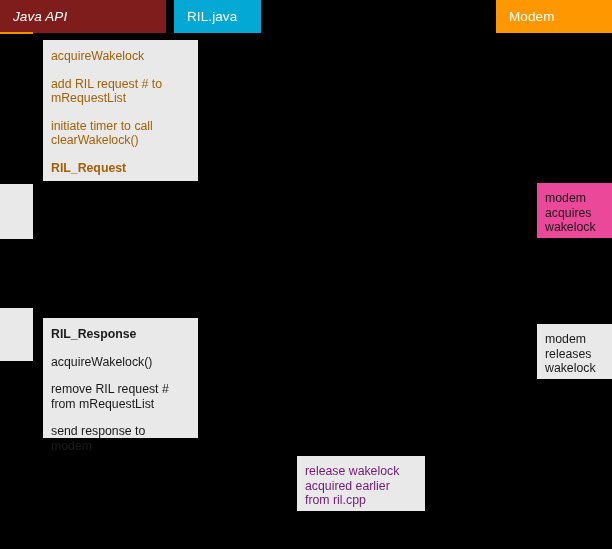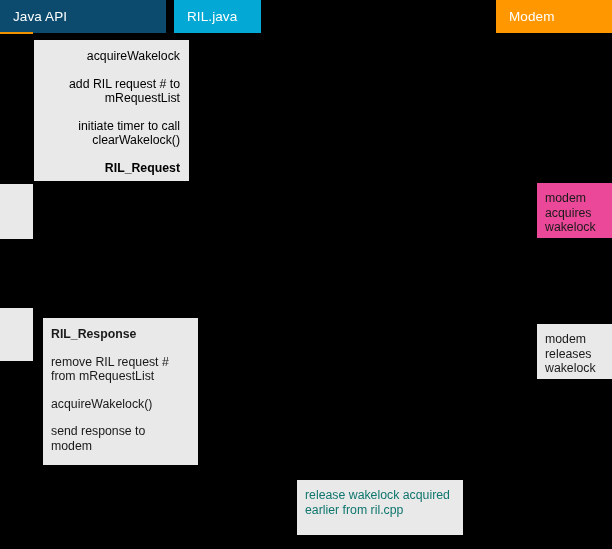--- a/index.html
+++ b/index.html
@@ -68,49 +68,49 @@
   }
   .note.compact {
     padding: 8px 8px 8px 8px;
   }
 </style>
 </head>
 <body>
 
 <div id="canvas">
 
-  <div class="lane-header" style="left: 0px; width: 166px; background: #0c4a6e;">
+  <div class="lane-header" style="left: 0px; width: 166px; background: #7f1d1d; font-style: italic;">
     <span>Java API</span>
   </div>
   <div class="lane-header" style="left: 174px; width: 87px; background: rgb(3, 169, 212);">
     <span>RIL.java</span>
   </div>
   <div class="lane-header" style="left: 496px; width: 136px; background: rgb(255, 152, 0);">
     <span>Modem</span>
   </div>
 
   <div class="orange-rule" style="left: 0px; top: 32px; width: 33px; height: 2px; background: rgb(242, 145, 0);"></div>
 
-  <div class="note" style="left: 34px; top: 40px; width: 155px; height: 141px; background: rgb(233, 233, 233); color: #000000; text-align: right;">
+  <div class="note" style="left: 43px; top: 40px; width: 155px; height: 141px; background: rgb(233, 233, 233); color: #a16207;">
       <p>acquireWakelock</p>
       <p>add RIL request # to mRequestList</p>
       <p>initiate timer to call clearWakelock()</p>
       <p class="bold">RIL_Request</p>
     </div>
   <div class="note tight compact" style="left: 0px; top: 184px; width: 33px; height: 55px; background: rgb(233, 233, 233); color: rgb(26, 26, 26);"></div>
   <div class="note tight compact" style="left: 537px; top: 183px; width: 75px; height: 55px; background: #ec4899; color: rgb(26, 26, 26);">
       <p>modem acquires wakelock</p>
     </div>
   <div class="note tight compact" style="left: 0px; top: 308px; width: 33px; height: 53px; background: rgb(233, 233, 233); color: rgb(26, 26, 26);"></div>
-  <div class="note" style="left: 43px; top: 318px; width: 155px; height: 147px; background: rgb(233, 233, 233); color: rgb(26, 26, 26);">
+  <div class="note" style="left: 43px; top: 318px; width: 155px; height: 120px; background: rgb(233, 233, 233); color: rgb(26, 26, 26);">
       <p class="bold">RIL_Response</p>
+      <p>acquireWakelock()</p>
       <p>remove RIL request # from mRequestList</p>
-      <p>acquireWakelock()</p>
       <p>send response to modem</p>
     </div>
   <div class="note tight compact" style="left: 537px; top: 324px; width: 75px; height: 55px; background: rgb(233, 233, 233); color: rgb(26, 26, 26);">
       <p>modem releases wakelock</p>
     </div>
-  <div class="note tight compact" style="left: 297px; top: 456px; width: 166px; height: 55px; background: rgb(233, 233, 233); color: #0f766e; margin-top: 24px;">
+  <div class="note tight compact" style="left: 297px; top: 456px; width: 128px; height: 55px; background: rgb(233, 233, 233); color: #701a75;">
       <p>release wakelock acquired earlier from ril.cpp</p>
     </div>
 
 </div>
 
 </body></html>

